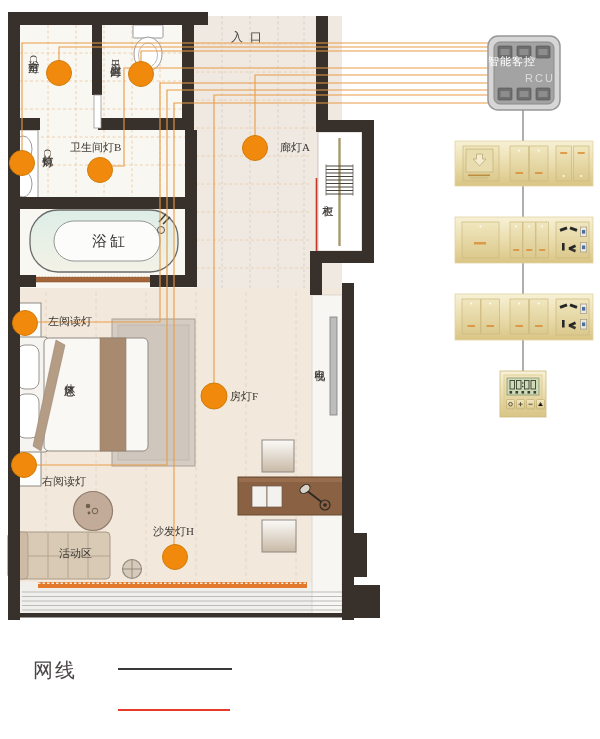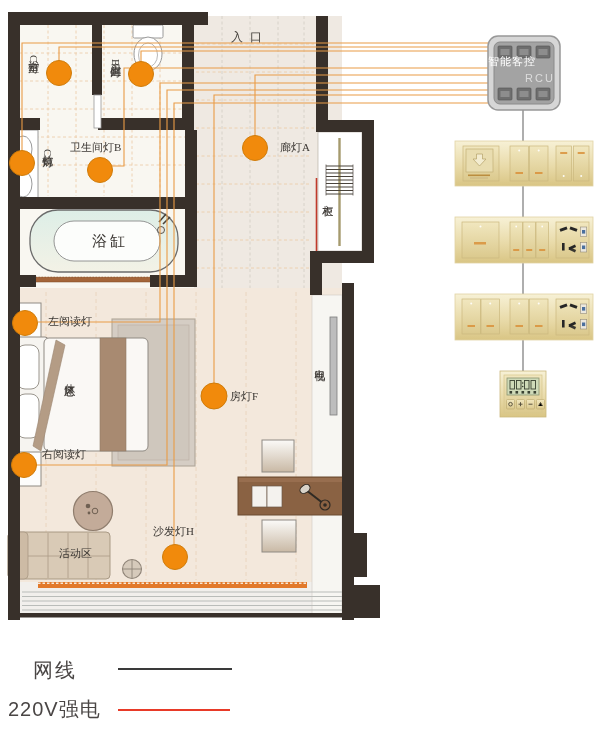--- a/index.html
+++ b/index.html
@@ -343,25 +343,24 @@
 <div class="lbl v" style="left:41px;top:146px">镜前灯C</div>
 <div class="lbl" style="left:70px;top:141px">卫生间灯B</div>
 <div class="lbl entry" style="left:231px;top:31px">入口</div>
 <div class="lbl" style="left:280px;top:141px">廊灯A</div>
 <div class="lbl v" style="left:321px;top:196px">衣柜</div>
 <div class="lbl tub" style="left:92px;top:233px">浴缸</div>
 <div class="lbl" style="left:48px;top:315px">左阅读灯</div>
 <div class="lbl v" style="left:63px;top:375px">休息区</div>
 <div class="lbl v" style="left:313px;top:360px">电视</div>
 <div class="lbl" style="left:230px;top:390px">房灯F</div>
-<div class="lbl" style="left:42px;top:448px">右阅读灯</div>
+<div class="lbl" style="left:42px;top:475px">右阅读灯</div>
 <div class="lbl" style="left:59px;top:547px">活动区</div>
 <div class="lbl" style="left:153px;top:525px">沙发灯H</div>
 
 <div class="rcu-t l1">智能客控</div>
 <div class="rcu-t l2">RCU</div>
 
 <div class="legend-label r1">网线</div>
 <div class="legend-line r1"></div>
-<div class="legend-label r2">220V强电</div>
 <div class="legend-line r2"></div>
 
 </div>
 
 </body></html>

